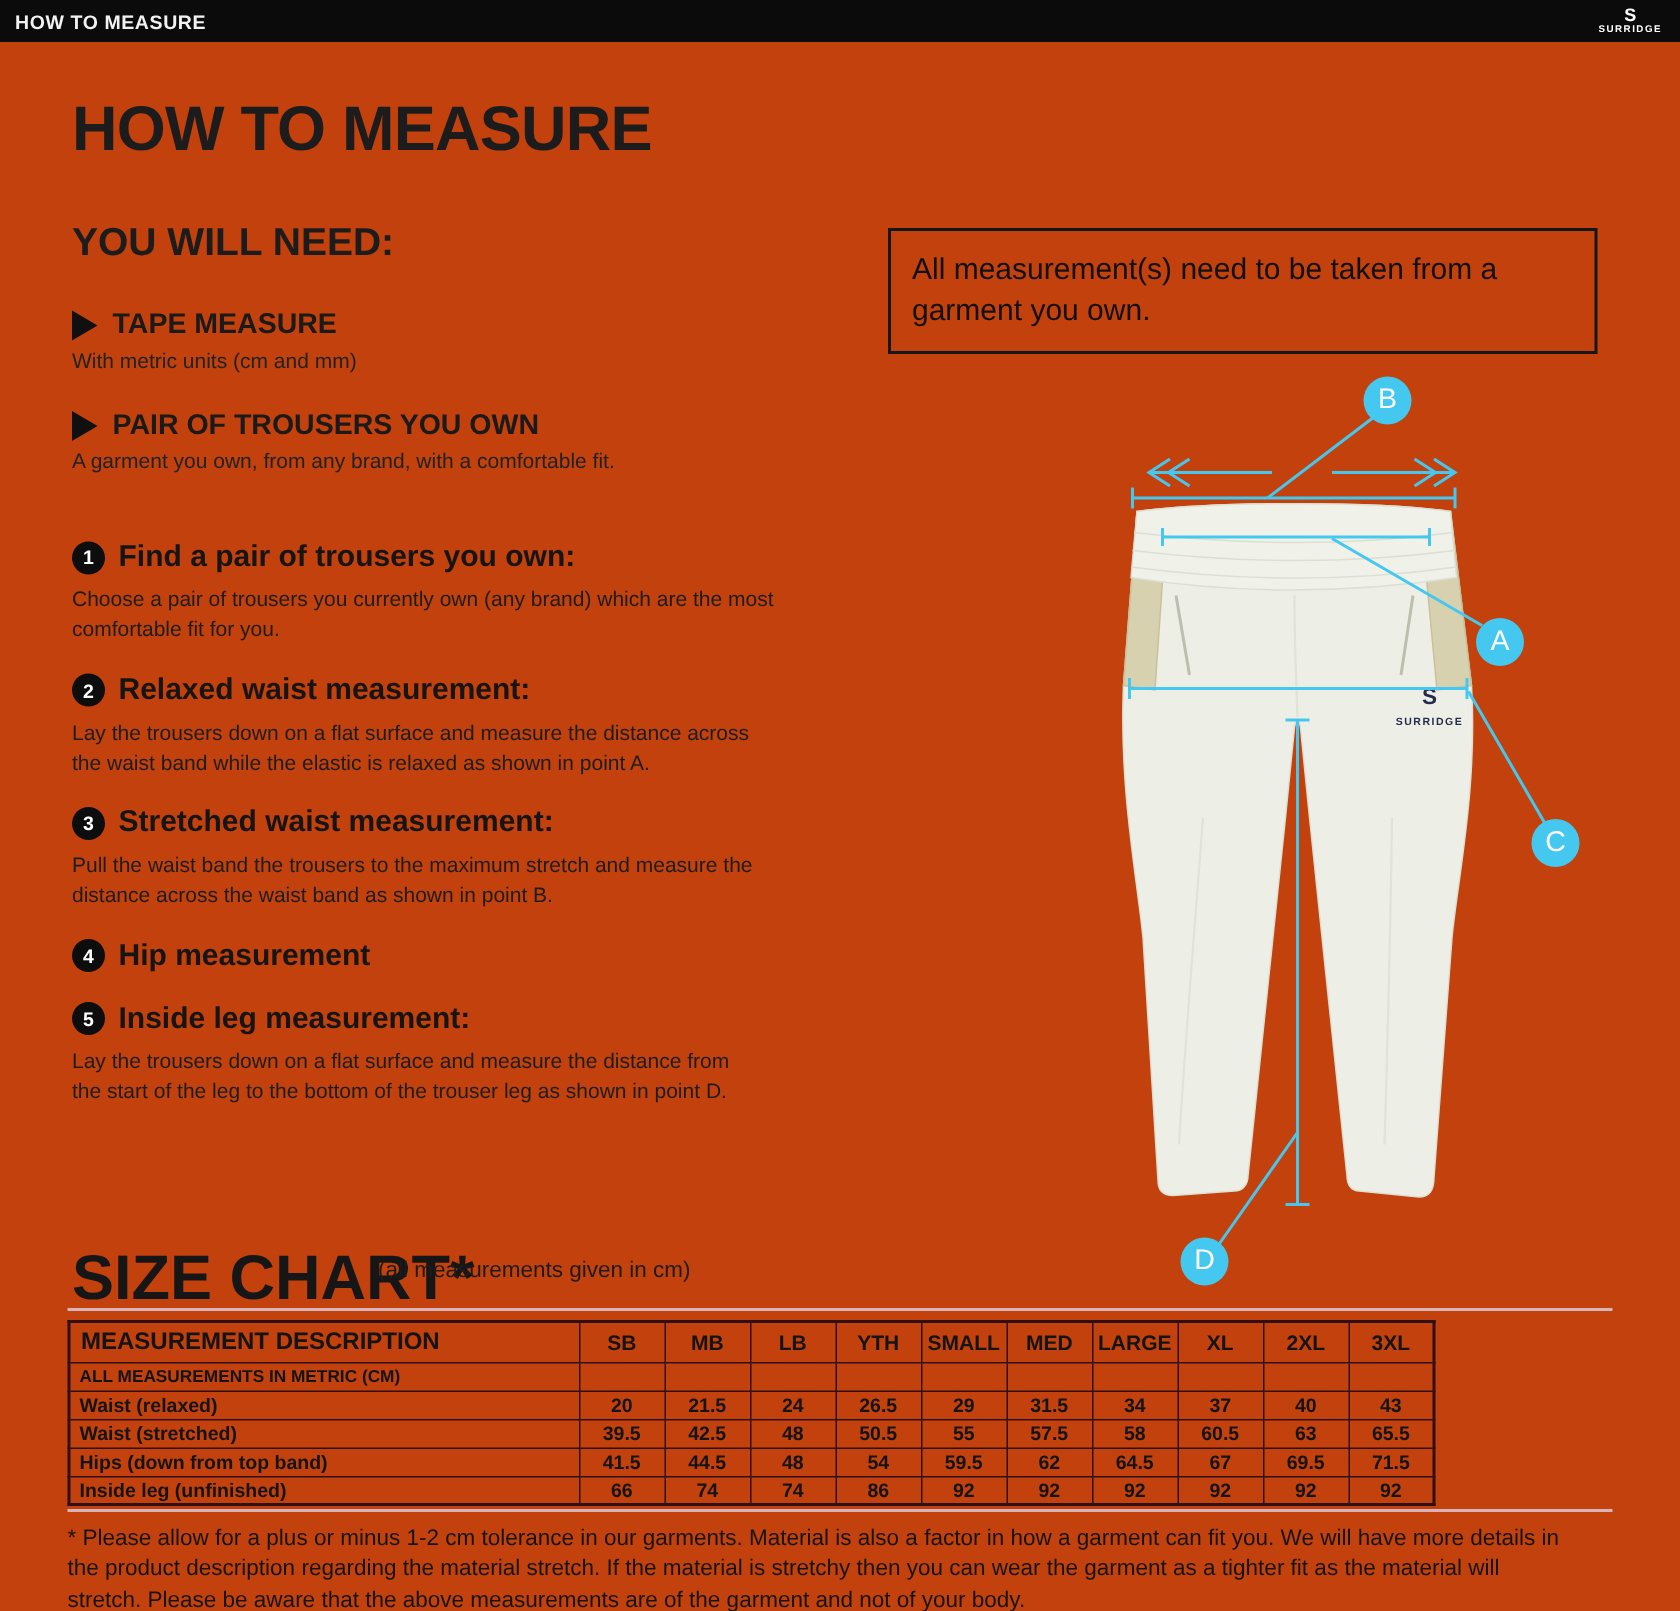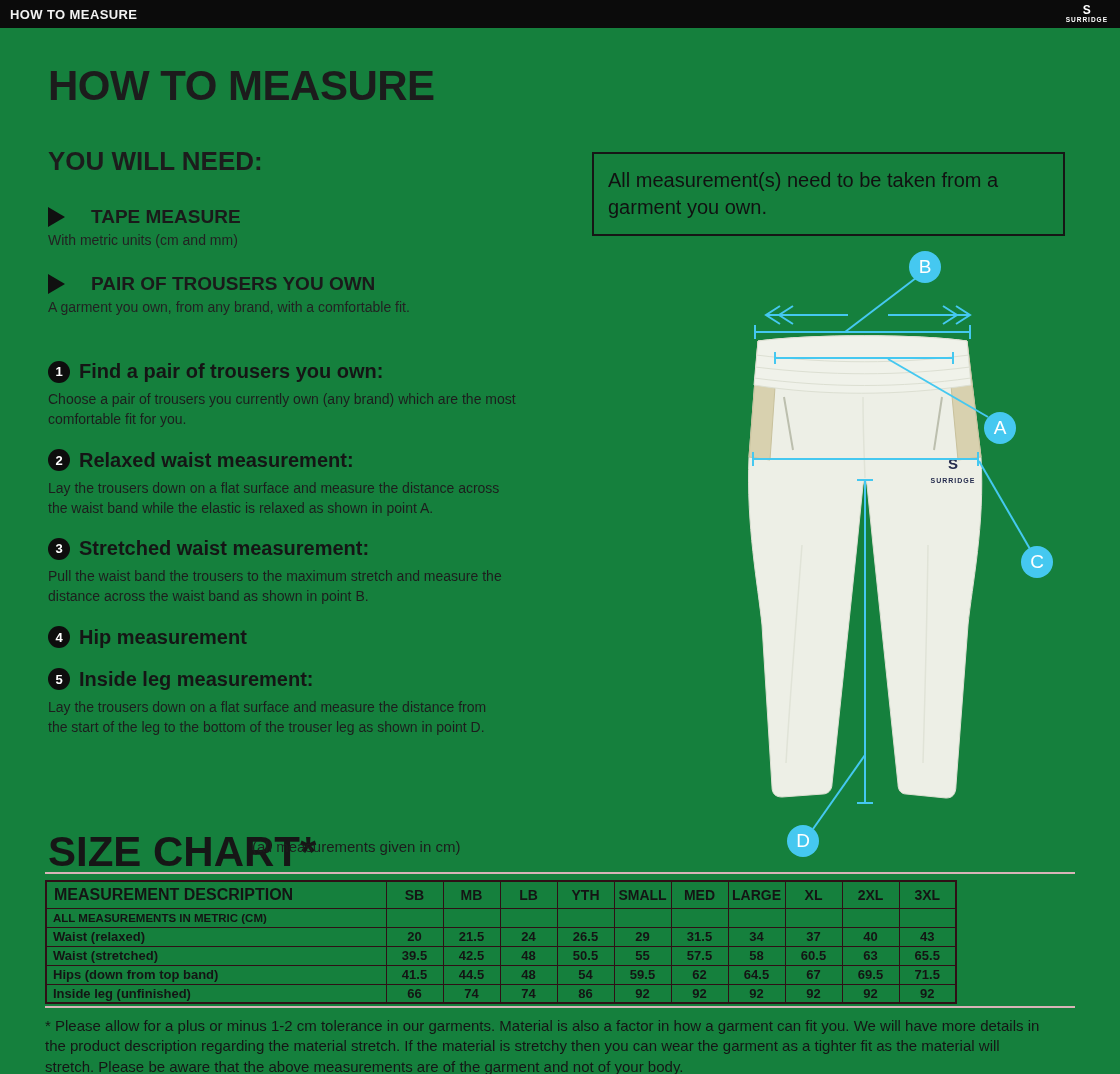--- a/index.html
+++ b/index.html
@@ -1,34 +1,34 @@
 <!DOCTYPE html>
 <html><head>
 <meta charset="utf-8">
 <style>
   * { margin:0; padding:0; box-sizing:border-box; }
   body { font-family:"Liberation Sans", sans-serif; background:#fff; }
-  #canvas { position:relative; width:1120px; height:1074px; background:#15803d; overflow:hidden; }
+  #canvas { position:relative; width:1120px; height:1074px; background:#c2410c; overflow:hidden; }
 
   
   .bar { position:absolute; left:0; top:0; width:1120px; height:28px; background:#0b0b0b;
          display:flex; align-items:center; justify-content:space-between; padding:0 8px 0 10px; }
   .bar-title { color:#f2f2f2; font-size:13px; font-weight:bold; letter-spacing:.4px; }
   .brand { display:flex; flex-direction:column; align-items:center; line-height:1; padding-right:4px; }
   .brand-mark { color:#fff; font-size:12px; font-weight:bold; }
   .brand-name { color:#fff; font-size:6.5px; letter-spacing:1px; font-weight:bold; margin-top:1px; }
 
   h1.page-title { position:absolute; left:48px; top:62px; font-size:42px; font-weight:600;
                   color:#1c1c1c; letter-spacing:-.5px; }
 
   .section-heading { position:absolute; left:48px; top:146px; font-size:26px; font-weight:600; color:#1c1c1c; }
 
   .needs { position:absolute; left:48px; top:206px; width:560px; }
   .need-item { margin-bottom:25px; }
-  .need-head { display:flex; align-items:center; gap:26px; }
+  .need-head { display:flex; align-items:center; gap:10px; }
   .tri-icon { width:0; height:0; border-left:17px solid #101010;
               border-top:10px solid transparent; border-bottom:10px solid transparent; }
   .need-label { font-size:19px; font-weight:600; color:#1a1a1a; }
   .need-desc { font-size:14px; color:#222; margin-top:4px; }
 
   .steps { position:absolute; left:48px; top:360px; width:710px; }
   .step { margin-bottom:19px; }
   .step-head { display:flex; align-items:center; gap:9px; margin-bottom:6px; }
   .step-badge { width:22px; height:22px; border-radius:50%; background:#0d0d0d; color:#fff;
                 font-size:13px; font-weight:bold; display:flex; align-items:center; justify-content:center; flex:0 0 22px; }

